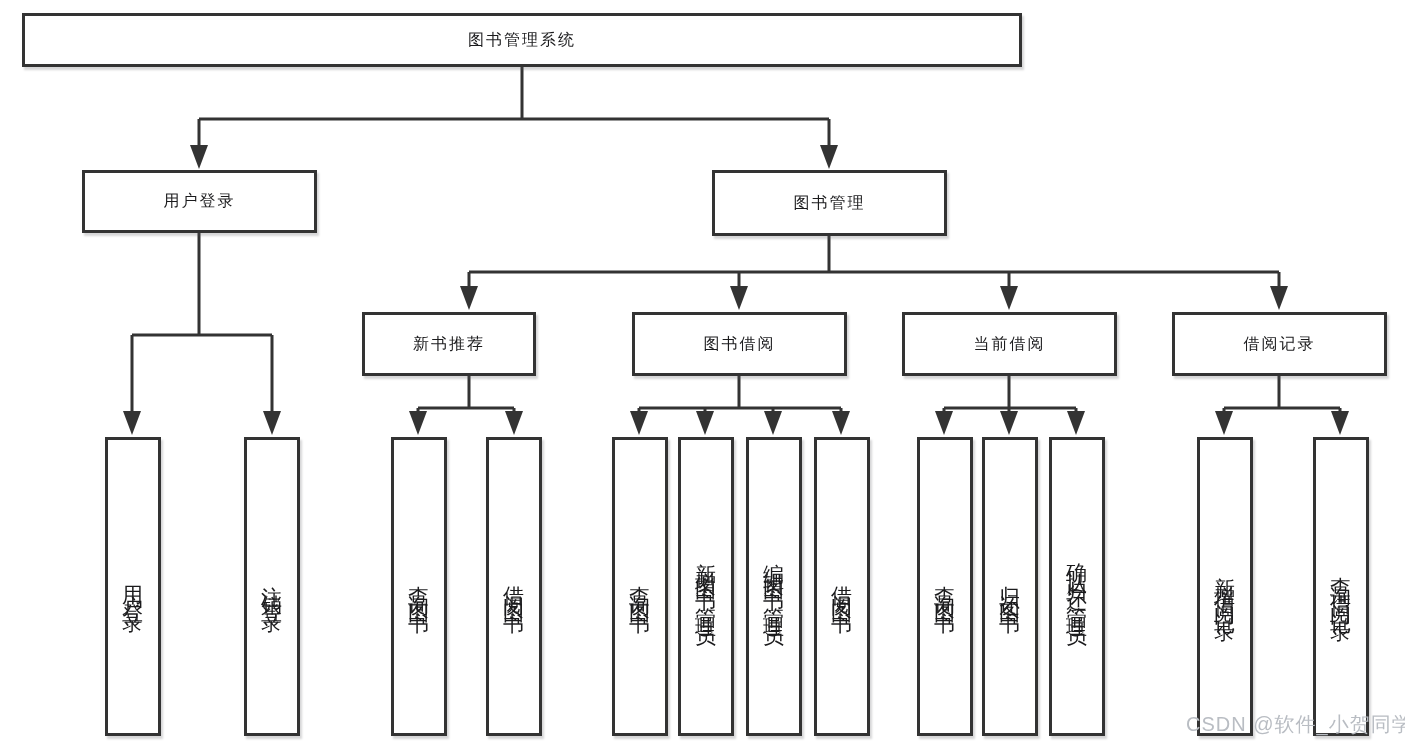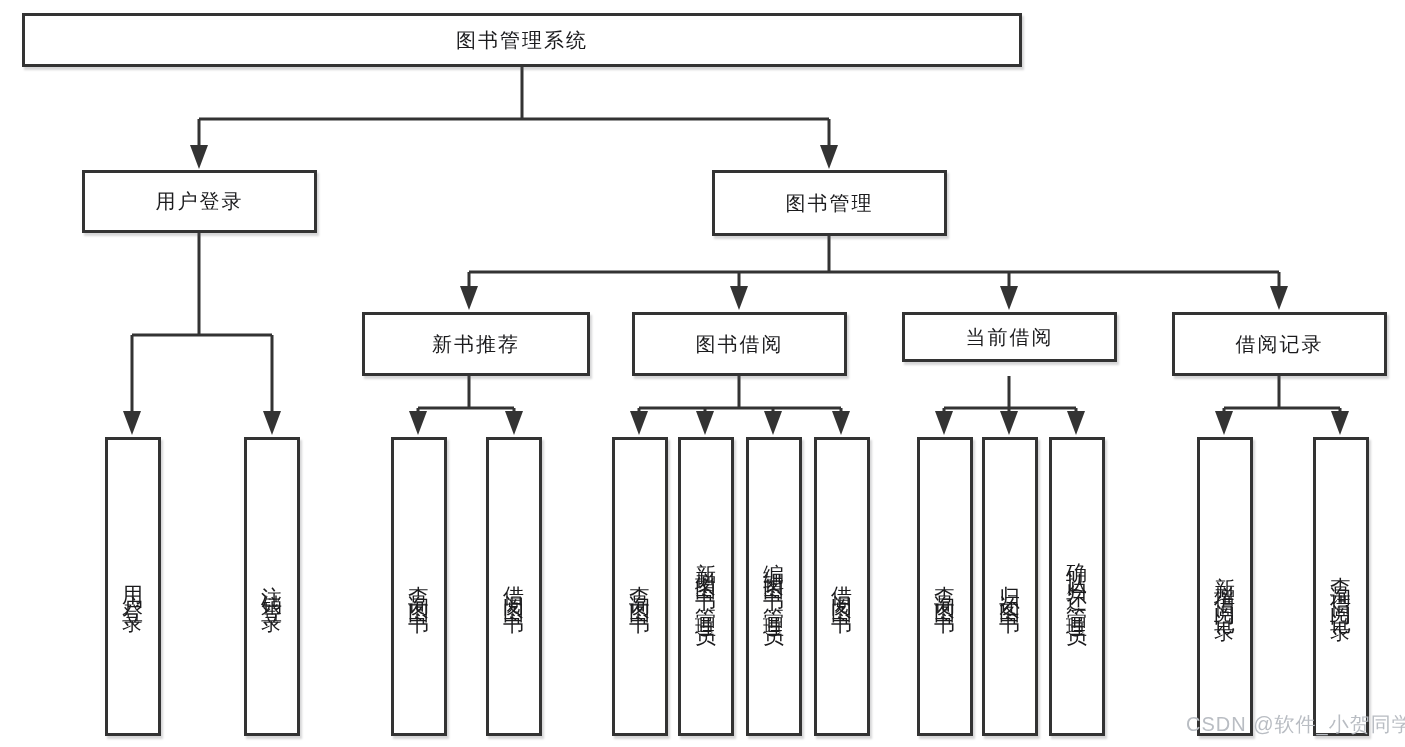--- a/index.html
+++ b/index.html
@@ -6,21 +6,21 @@
   html,body { margin:0; padding:0; background:#ffffff; }
   .canvas {
     position:relative; width:1405px; height:747px; background:#ffffff;
     font-family:"Liberation Sans","DejaVu Sans",sans-serif; overflow:hidden;
   }
   .connectors { position:absolute; left:0; top:0; z-index:1; }
   .hbox {
     position:absolute; box-sizing:border-box; z-index:2;
     border:3px solid #333333; background:#ffffff;
     display:flex; align-items:center; justify-content:center;
-    font-size:20px; color:#1b1b1d; letter-spacing:2px;
+    font-size:16px; color:#1b1b1d; letter-spacing:2px;
     box-shadow:2px 3px 2px rgba(90,90,95,0.25);
   }
   .vbox {
     position:absolute; box-sizing:border-box; z-index:2;
     border:3px solid #333333; background:#ffffff;
     display:flex; align-items:center; justify-content:center;
     box-shadow:2px 3px 2px rgba(90,90,95,0.25);
   }
   .vtext {
     writing-mode:vertical-lr; text-orientation:mixed;
@@ -74,27 +74,27 @@
     <span>图书管理系统</span>
   </div>
 
   <div class="hbox" style="left:82px; top:170px; width:235px; height:63px;">
     <span>用户登录</span>
   </div>
   <div class="hbox" style="left:712px; top:170px; width:235px; height:66px;">
     <span>图书管理</span>
   </div>
 
-  <div class="hbox" style="left:362px; top:312px; width:228px; height:64px;">
+  <div class="hbox" style="left:362px; top:312px; width:174px; height:64px;">
     <span>新书推荐</span>
   </div>
   <div class="hbox" style="left:632px; top:312px; width:215px; height:64px;">
     <span>图书借阅</span>
   </div>
-  <div class="hbox" style="left:902px; top:312px; width:215px; height:50px;">
+  <div class="hbox" style="left:902px; top:312px; width:215px; height:64px;">
     <span>当前借阅</span>
   </div>
   <div class="hbox" style="left:1172px; top:312px; width:215px; height:64px;">
     <span>借阅记录</span>
   </div>
 
   <div class="vbox" style="left:105px; top:437px; width:56px; height:299px;">
     <span class="vtext">用户登录</span>
   </div>
   <div class="vbox" style="left:244px; top:437px; width:56px; height:299px;">

